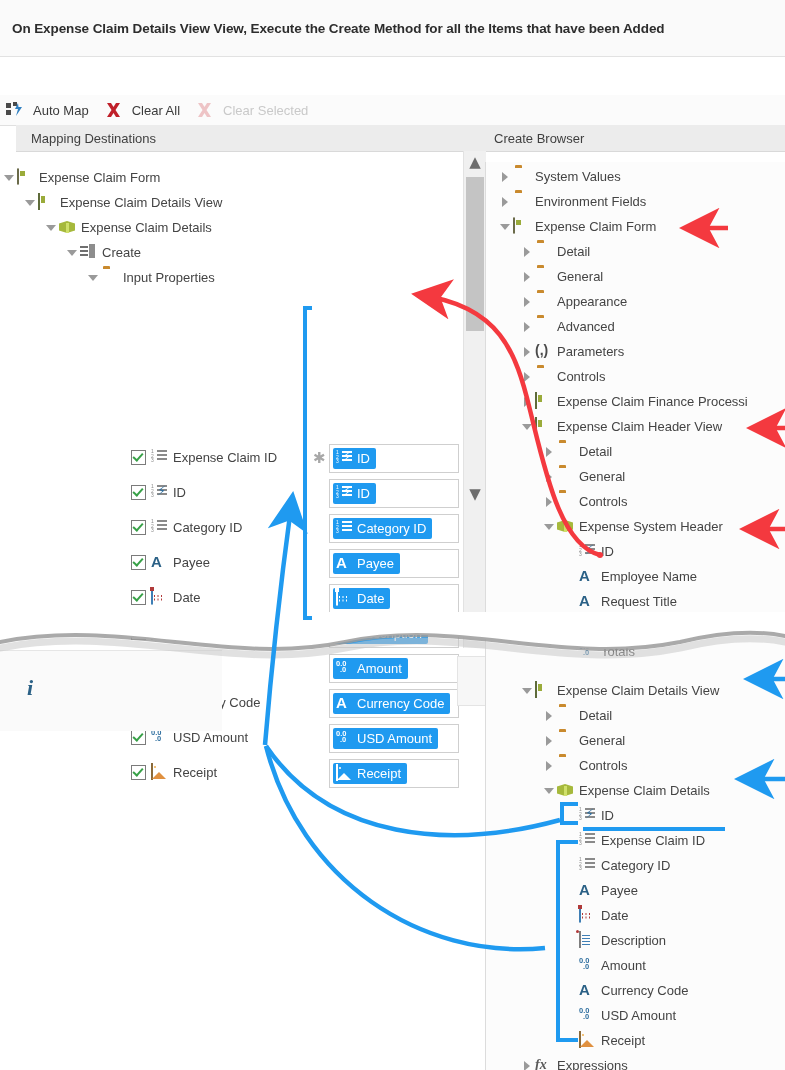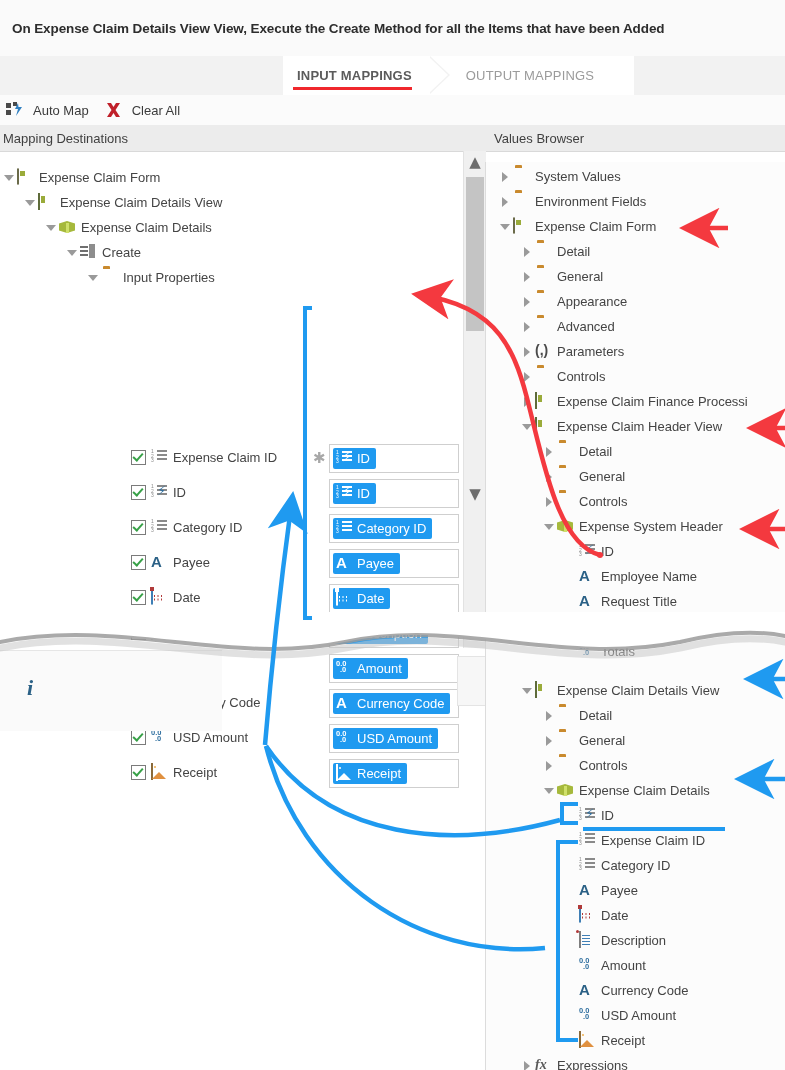--- a/index.html
+++ b/index.html
@@ -63,21 +63,21 @@
   .tbtn{display:flex;align-items:center;height:30px;padding:0 10px 0 6px;font-size:13px;color:#3b3b3b;}
   .tbtn.disabled{color:#c9c9c9;}
   .tbtn .lbl{margin-left:5px;}
 
   
   .colhdr{
     position:absolute;top:125px;height:26px;background:#ececec;
     border-bottom:1px solid #d9d9d9;
     display:flex;align-items:center;font-size:13px;color:#3f3f3f;
   }
-  #hdrLeft{left:0;width:485px;padding-left:3px;}
+  #hdrLeft{left:16px;width:485px;padding-left:15px;}
   #hdrRight{left:485px;width:300px;padding-left:9px;}
 
   
   .pane{position:absolute;top:162px;background:#ffffff;}
   #leftPane{left:0;width:485px;height:919px;}
   #rightPane{left:485px;width:300px;height:919px;border-left:1px solid #dcdcdc;background:#fcfcfc;}
 
   
   .row{position:absolute;height:25px;display:flex;align-items:center;white-space:nowrap;}
   .row .txt{font-size:13px;color:#444;}
@@ -196,33 +196,20 @@
 </style>
 </head>
 <body>
 
 <div class="root">
 
   <div class="titlebar">
     <div class="t">On Expense Claim Details View View, Execute the Create Method for all the Items that have been Added</div>
   </div>
 
-  <div class="tabbar">
-    <div class="tabs">
-      <div class="tab active">
-        <span>INPUT MAPPINGS</span>
-        <span class="ul"></span>
-      </div>
-      <div class="chev"></div>
-      <div class="tab">
-        <span>OUTPUT MAPPINGS</span>
-      </div>
-      <div class="chev endcap"></div>
-    </div>
-  </div>
 
   <div class="toolbar">
     <div class="tbtn">
       <span class="ico">
         <svg width="17" height="15" viewBox="0 0 17 15">
           <rect x="0" y="1" width="5" height="5" fill="#4a4a4a"></rect>
           <rect x="0" y="8" width="5" height="5" fill="#4a4a4a"></rect>
           <rect x="7" y="0" width="4" height="4" fill="#4a4a4a"></rect>
           <path d="M12 1 L9 7 L12 7 L10 14 L16 5 L12.5 5 Z" fill="#2f7fc1"></path>
         </svg>
@@ -230,27 +217,35 @@
       <span class="lbl">Auto Map</span>
     </div>
     <div class="tbtn">
       <span class="ico">
         <svg width="17" height="16" viewBox="0 0 17 16">
           <path d="M2 1 L6 1 L8.5 5 L11 1 L15 1 L10.5 8 L15 15 L11 15 L8.5 11 L6 15 L2 15 L6.5 8 Z" fill="#c0202a"></path>
         </svg>
       </span>
       <span class="lbl">Clear All</span>
     </div>
+    <div class="tbtn disabled">
+      <span class="ico">
+        <svg width="17" height="16" viewBox="0 0 17 16">
+          <path d="M2 1 L6 1 L8.5 5 L11 1 L15 1 L10.5 8 L15 15 L11 15 L8.5 11 L6 15 L2 15 L6.5 8 Z" fill="#eec4c6"></path>
+        </svg>
+      </span>
+      <span class="lbl">Clear Selected</span>
+    </div>
   </div>
 
   <div class="colhdr" id="hdrLeft">
     <span>Mapping Destinations</span>
   </div>
   <div class="colhdr" id="hdrRight">
-    <span>Values Browser</span>
+    <span>Create Browser</span>
   </div>
 
   <div class="pane" id="leftPane">
     <div id="leftTree">
         <div class="row" style="left: 2px; top: 3px;">
           <span class="tw open"></span>
           <span class="ico"><span class="ic-form"></span></span>
           <span class="txt">Expense Claim Form</span>
         </div>
         <div class="row" style="left: 23px; top: 28px;">

